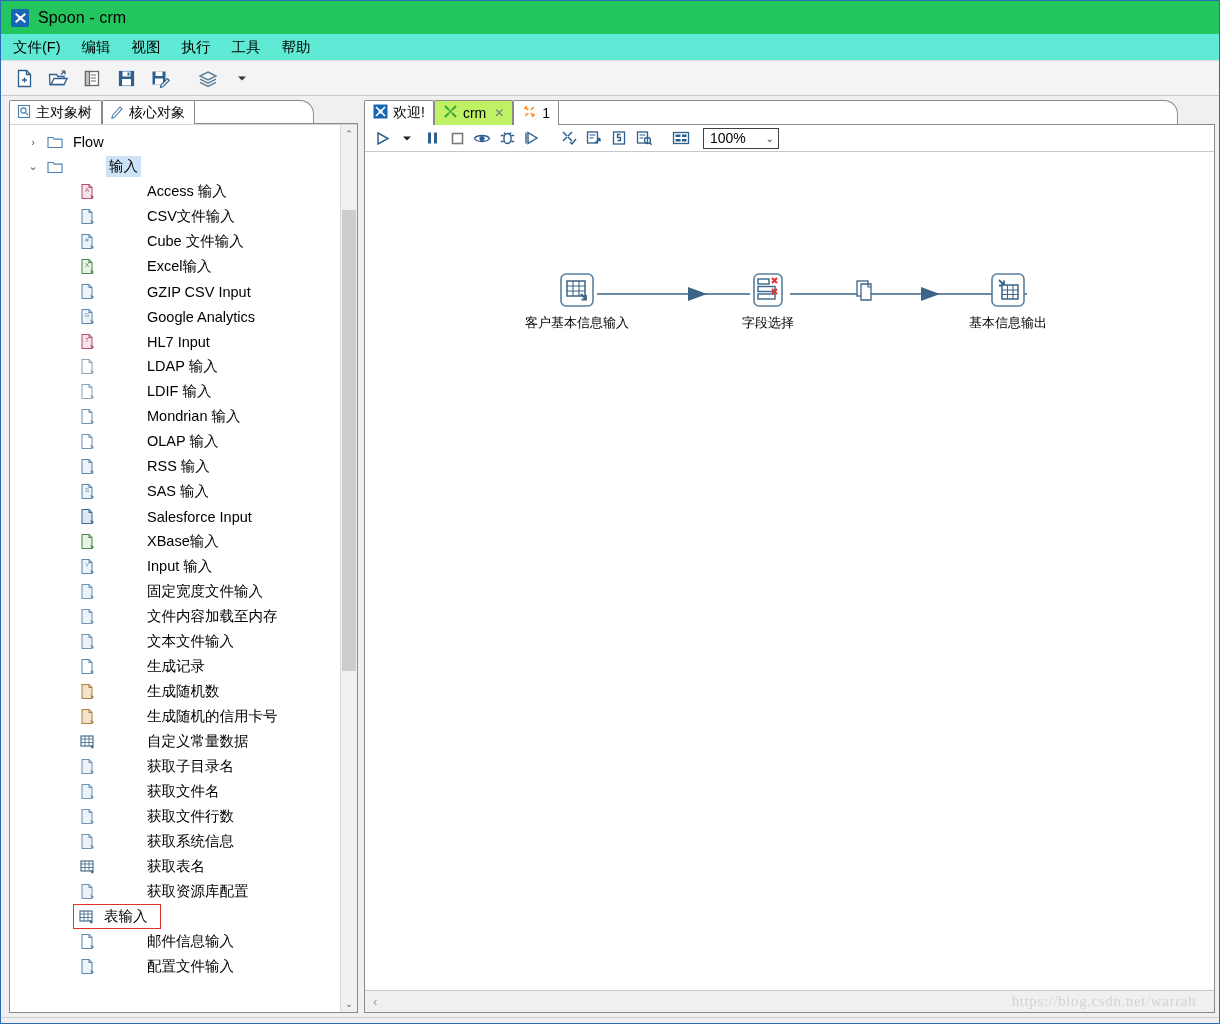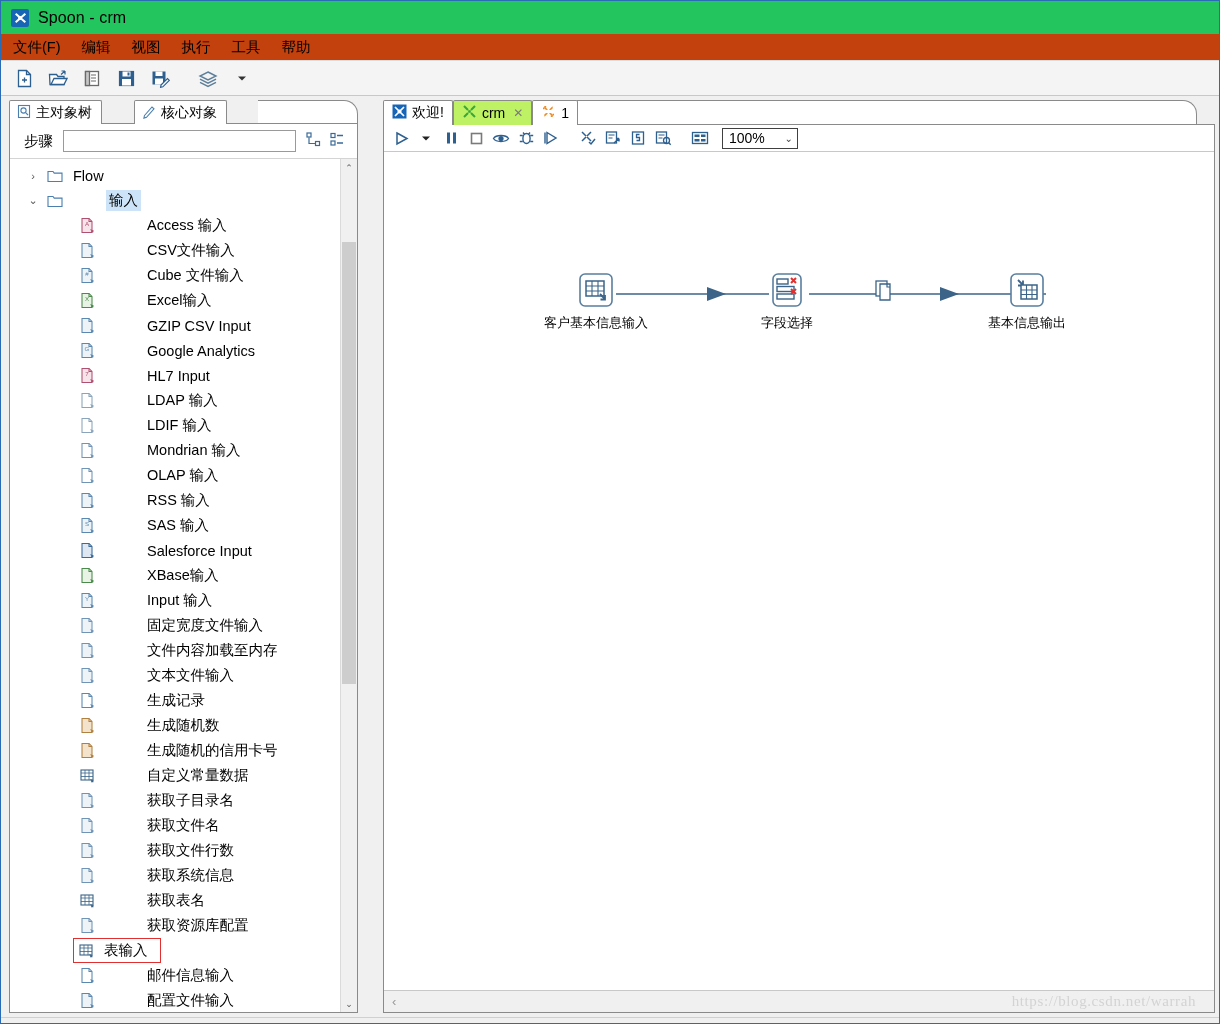--- a/index.html
+++ b/index.html
@@ -55,21 +55,21 @@
     left: 7px; top: 7px;
   }
   .titlebar .title-text {
     font-size: 16px; color: #000000;
     letter-spacing: 0.1px;
   }
 
   
   .menubar {
     height: 26px;
-    background: #c2410c;
+    background: #5eead4;
     display: flex; align-items: center;
     padding-left: 12px;
     flex: 0 0 auto;
   }
   .menubar .menu-item {
     font-size: 14.5px;
     color: #000;
     margin-right: 21px;
     cursor: default;
     white-space: nowrap;
@@ -108,21 +108,20 @@
   .leftpanel {
     width: 349px;
     display: flex; flex-direction: column;
     min-height: 0;
   }
   .tabstrip {
     height: 25px;
     display: flex; align-items: flex-end;
     position: relative;
     flex: 0 0 auto;
-    gap: 32px;
   }
   .tabstrip::after {
     content: "";
     position: absolute; left: 0; right: 0; bottom: 0;
     height: 1px; background: #8a8a8a;
   }
   .ltab {
     height: 24px;
     display: flex; align-items: center;
     padding: 0 9px 0 7px;
@@ -243,21 +242,20 @@
     top: 8%;
     height: 54%;
     background: #cdcdcd;
   }
 
   
   .rightpanel {
     flex: 1 1 auto;
     display: flex; flex-direction: column;
     min-height: 0;
-    margin-left: 19px;
   }
   .rtabstrip {
     height: 26px;
     display: flex; align-items: flex-end;
     position: relative;
     flex: 0 0 auto;
   }
   .rtabstrip::after {
     content: "";
     position: absolute; left: 0; right: 0; bottom: 0;
@@ -467,40 +465,20 @@
             <svg width="14" height="15" viewBox="0 0 14 15">
               <path d="M2.5 11.5l7.5-8.5 2 1.8-7.5 8.5-2.6 0.8z" fill="#fff" stroke="#4a7fae" stroke-width="1.1"></path>
             </svg>
           </span>
           <span class="tab-lbl">核心对象</span>
         </div>
         <div class="tabtail"></div>
       </div>
 
       <div class="treepanel">
-        <div class="steprow">
-          <span class="steplabel">步骤</span>
-          <input class="stepinput" type="text" value="" placeholder="" style="">
-          <span class="mini-icons">
-            <span>
-              <svg width="15" height="15" viewBox="0 0 15 15">
-                <rect x="1" y="1" width="4" height="4" fill="#fff" stroke="#3a6a9a" stroke-width="1.2"></rect>
-                <rect x="9.5" y="9.5" width="4" height="4" fill="#fff" stroke="#3a6a9a" stroke-width="1.2"></rect>
-                <path d="M3 5.5v6h6" fill="none" stroke="#3a6a9a" stroke-width="1.2"></path>
-              </svg>
-            </span>
-            <span>
-              <svg width="15" height="15" viewBox="0 0 15 15">
-                <rect x="1" y="1.5" width="4" height="4" fill="#fff" stroke="#3a6a9a" stroke-width="1.2"></rect>
-                <rect x="1" y="9" width="4" height="4" fill="#fff" stroke="#3a6a9a" stroke-width="1.2"></rect>
-                <path d="M7 3.5h6M7 11h6" stroke="#3a6a9a" stroke-width="1.3"></path>
-              </svg>
-            </span>
-          </span>
-        </div>
 
         <div class="treewrap">
           <div class="treelist" id="treelist">
               <div class="trow folder">
                 <span class="twisty">›</span>
                 <span class="ticon">
                   <svg xmlns="http://www.w3.org/2000/svg" width="16" height="14" viewBox="0 0 16 14">
                     <path d="M1 2.5h5l1.2 1.6H15v8.4H1z" fill="#fff" stroke="#4a7fae" stroke-width="1.1"></path>
                   </svg>
                 </span>

